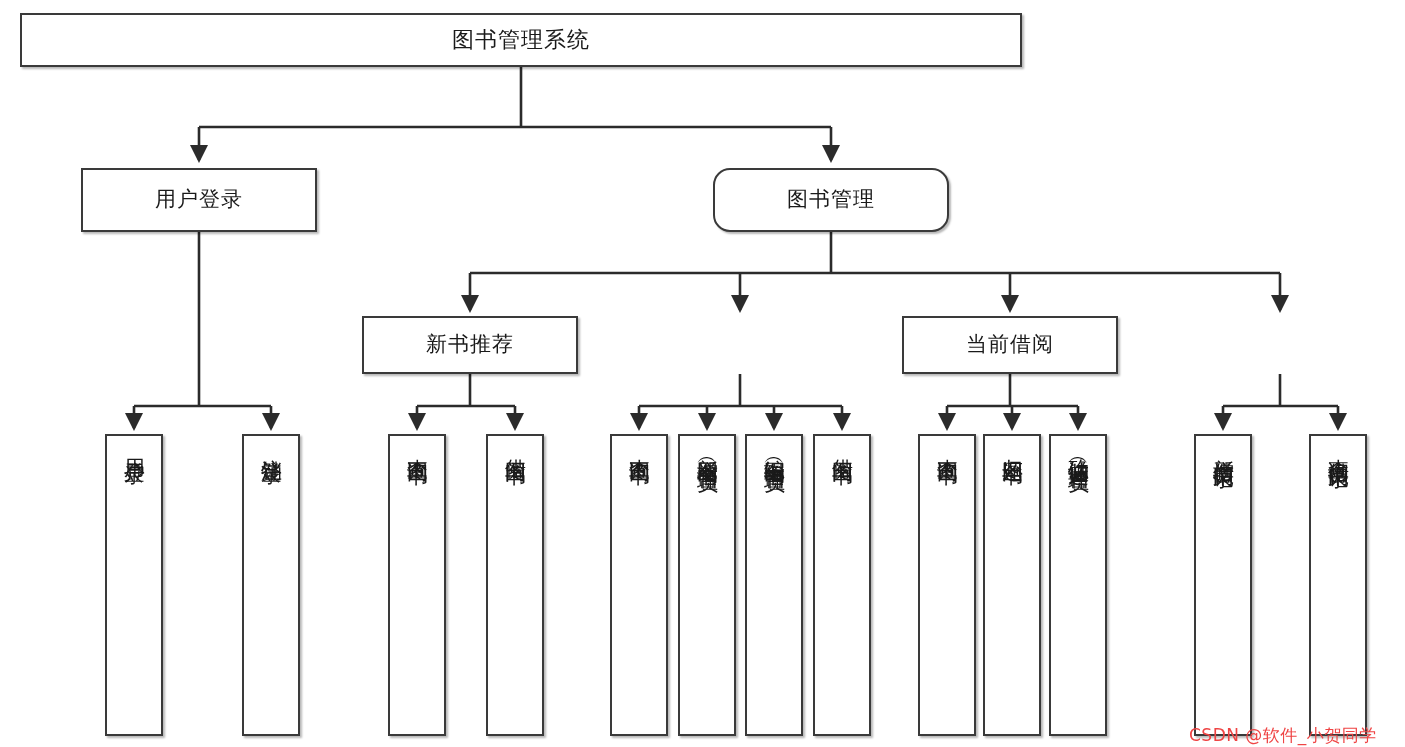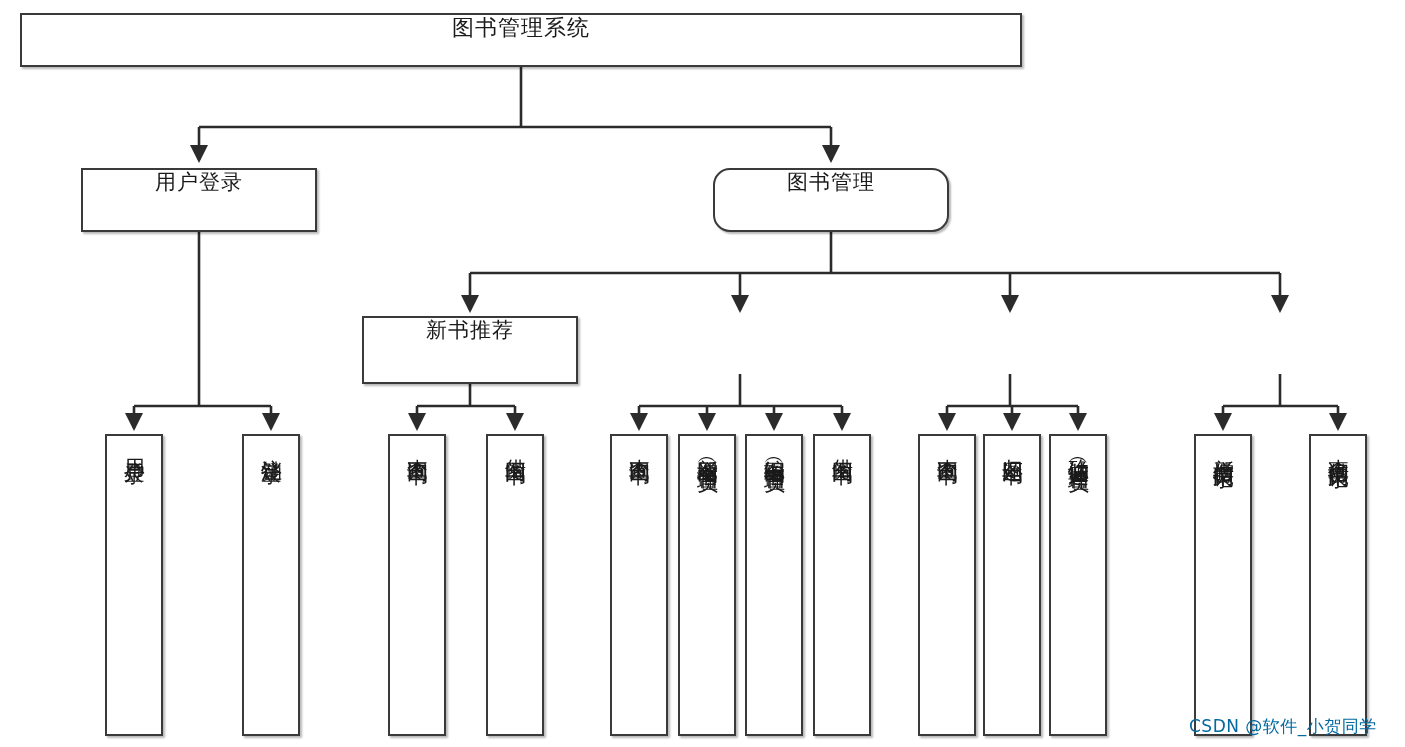--- a/index.html
+++ b/index.html
@@ -25,21 +25,21 @@
     height: 747px;
     pointer-events: none;
   }
   .node {
     position: absolute;
     box-sizing: border-box;
     background: #ffffff;
     border: 2px solid #3a3a3a;
     box-shadow: 2px 2px 2px rgba(0,0,0,0.28);
     display: flex;
-    align-items: flex-start;
+    align-items: center;
     justify-content: center;
     color: #1a1a1a;
   }
   .node-label {
     display: block;
     text-align: center;
     letter-spacing: 1px;
   }
   .node.horiz .node-label {
     font-size: 21px;
@@ -59,23 +59,24 @@
     text-orientation: upright;
     font-size: 21px;
     line-height: 1.28;
     letter-spacing: 2px;
     white-space: nowrap;
     margin-top: 2px;
   }
   .watermark {
     position: absolute;
     font-size: 17px;
-    color: #0369a1;
+    color: #ef4444;
     white-space: nowrap;
     letter-spacing: 0.5px;
+    margin-top: 9px;
   }
 </style>
 </head>
 <body>
 
 <div id="canvas">
 
   <svg id="wires" viewBox="0 0 1405 747" xmlns="http://www.w3.org/2000/svg">
     <defs>
       <marker id="arrow" viewBox="0 0 12 12" refX="10" refY="6" markerWidth="7" markerHeight="7" orient="auto-start-reverse">
@@ -130,22 +131,25 @@
     <span class="node-label">图书管理系统</span>
   </div>
 
   <div class="node horiz" style="left:81px; top:168px; width:236px; height:64px;">
     <span class="node-label">用户登录</span>
   </div>
   <div class="node horiz" style="left:713px; top:168px; width:236px; height:64px;border-radius:17px;">
     <span class="node-label">图书管理</span>
   </div>
 
-  <div class="node horiz" style="left:362px; top:316px; width:216px; height:68px;">
+  <div class="node horiz" style="left:362px; top:316px; width:216px; height:58px;">
     <span class="node-label">新书推荐</span>
+  </div>
+  <div class="node horiz" style="left:902px; top:316px; width:216px; height:58px;">
+    <span class="node-label">当前借阅</span>
   </div>
 
   <div class="node vert" style="left:105px; top:434px; width:58px; height:302px;">
     <span class="node-label">用户登录</span>
   </div>
   <div class="node vert" style="left:242px; top:434px; width:58px; height:302px;">
     <span class="node-label">注销登录</span>
   </div>
 
   <div class="node vert" style="left:388px; top:434px; width:58px; height:302px;">

